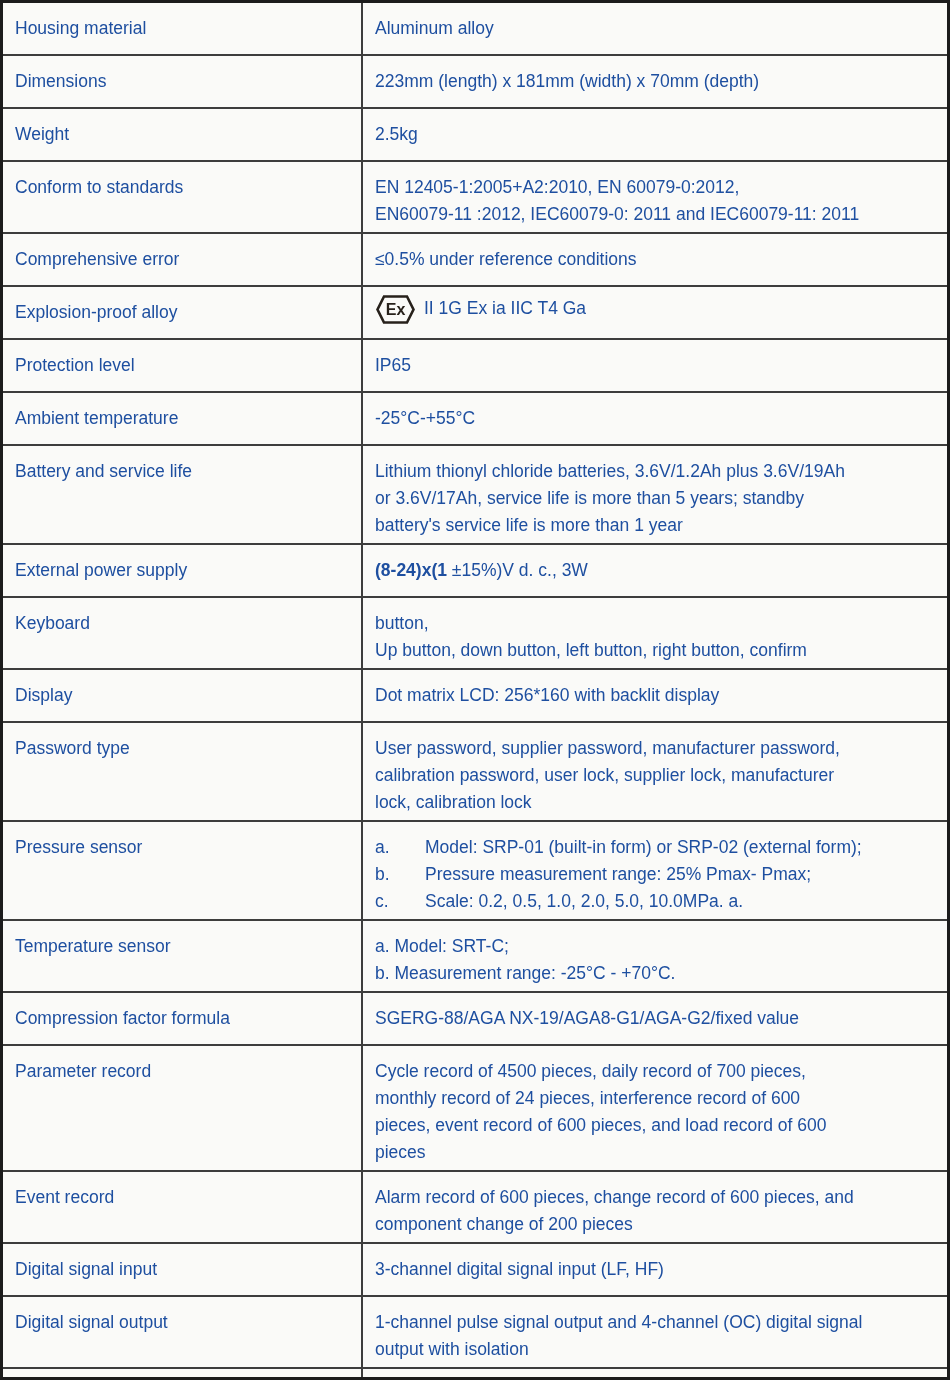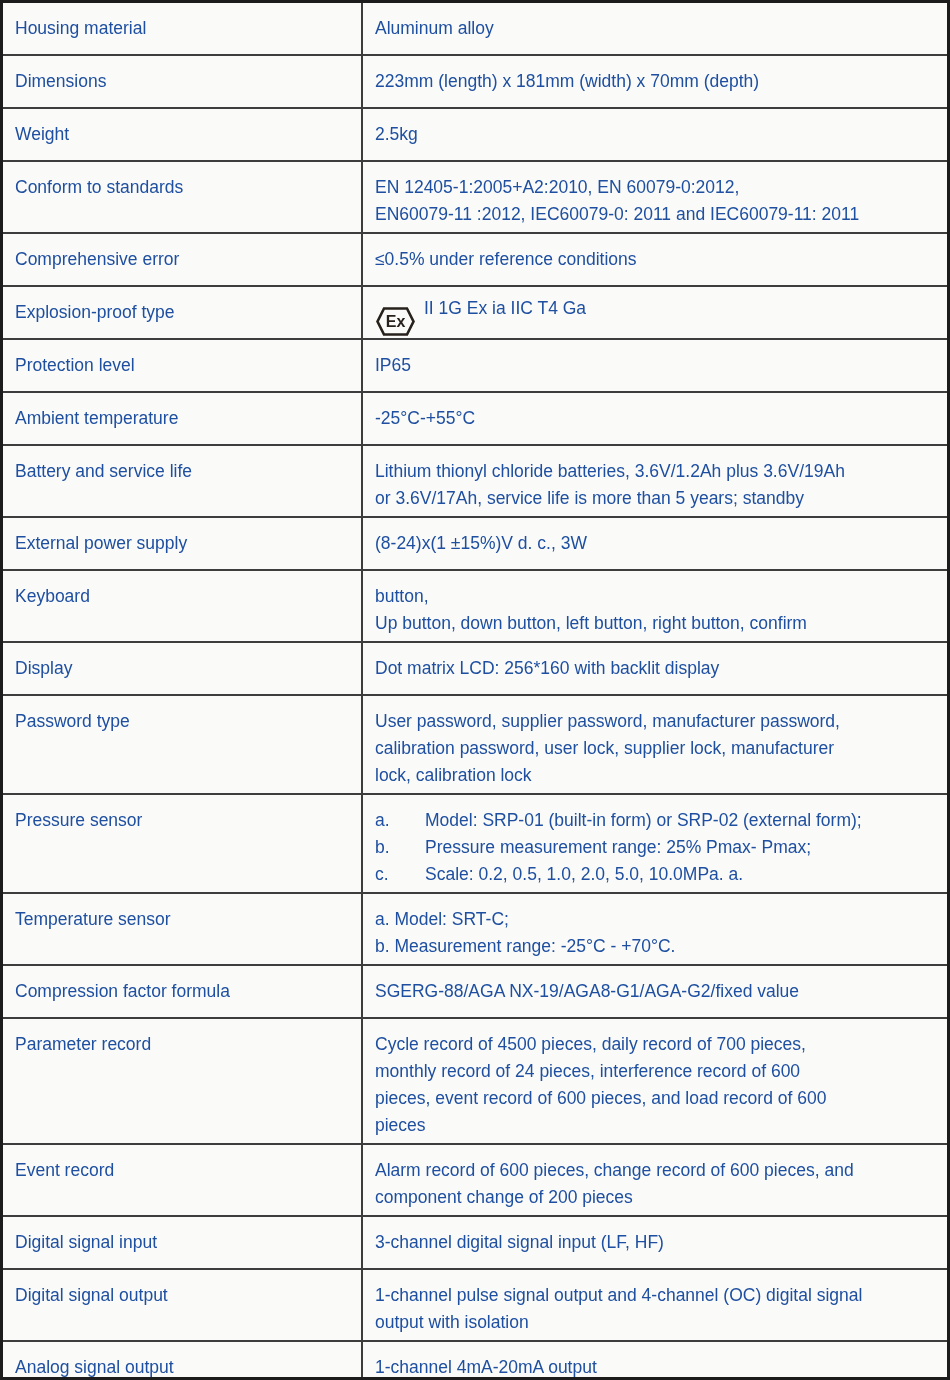--- a/index.html
+++ b/index.html
@@ -36,28 +36,28 @@
     border-right: 2px solid #3d3d3d;
   }
   .value-cell { flex: 1 1 auto; }
   .value-cell.bold .line { font-weight: normal; }
   .line { height: 27px; }
   .line-flex { display: flex; align-items: center; }
   .list-line { display: flex; }
   .list-marker {
     flex: 0 0 50px;
   }
-  .seg-bold { font-weight: normal; }
+  .seg-bold { font-weight: bold; }
   .ex-icon {
     display: inline-block;
     width: 41px;
     height: 31px;
     margin-right: 8px;
     position: relative;
-    top: 13px;
+    top: 1px;
     flex: 0 0 auto;
   }
   .ex-icon svg { display: block; }
 </style>
 </head>
 <body>
 
 <div class="spec-table">
     <div class="row">
       <div class="cell label-cell">Housing material</div>
@@ -84,21 +84,21 @@
         <div class="line">EN60079-11 :2012, IEC60079-0: 2011 and IEC60079-11: 2011</div>
       </div>
     </div>
     <div class="row">
       <div class="cell label-cell">Comprehensive error</div>
       <div class="cell value-cell">
         <div class="line">≤0.5% under reference conditions</div>
       </div>
     </div>
     <div class="row">
-      <div class="cell label-cell">Explosion-proof type</div>
+      <div class="cell label-cell">Explosion-proof alloy</div>
       <div class="cell value-cell">
         <div class="line line-flex">
           <span class="ex-icon">
             <svg width="41" height="31" viewBox="0 0 41 31">
               <path d="M9 2.5 L32 2.5 L38.5 15.5 L32 28.5 L9 28.5 L2.5 15.5 Z" fill="none" stroke="#27211b" stroke-width="2.6" stroke-linejoin="miter"></path>
               <text x="20.5" y="21" text-anchor="middle" font-size="16" font-weight="bold" font-family="Liberation Sans, DejaVu Sans, sans-serif" fill="#27211b">Ex</text>
             </svg>
           </span>
           <span>II 1G Ex ia IIC T4 Ga</span>
         </div>
@@ -114,20 +114,21 @@
       <div class="cell label-cell">Ambient temperature</div>
       <div class="cell value-cell">
         <div class="line">-25°C-+55°C</div>
       </div>
     </div>
     <div class="row">
       <div class="cell label-cell">Battery and service life</div>
       <div class="cell value-cell">
         <div class="line">Lithium thionyl chloride batteries, 3.6V/1.2Ah plus 3.6V/19Ah</div>
         <div class="line">or 3.6V/17Ah, service life is more than 5 years; standby</div>
+        <div class="line">battery's service life is more than 1 year</div>
       </div>
     </div>
     <div class="row">
       <div class="cell label-cell">External power supply</div>
       <div class="cell value-cell">
         <div class="line"><span class="seg-bold">(8-24)x(1</span><span> ±15%)V d. c., 3W</span></div>
       </div>
     </div>
     <div class="row">
       <div class="cell label-cell">Keyboard</div>

